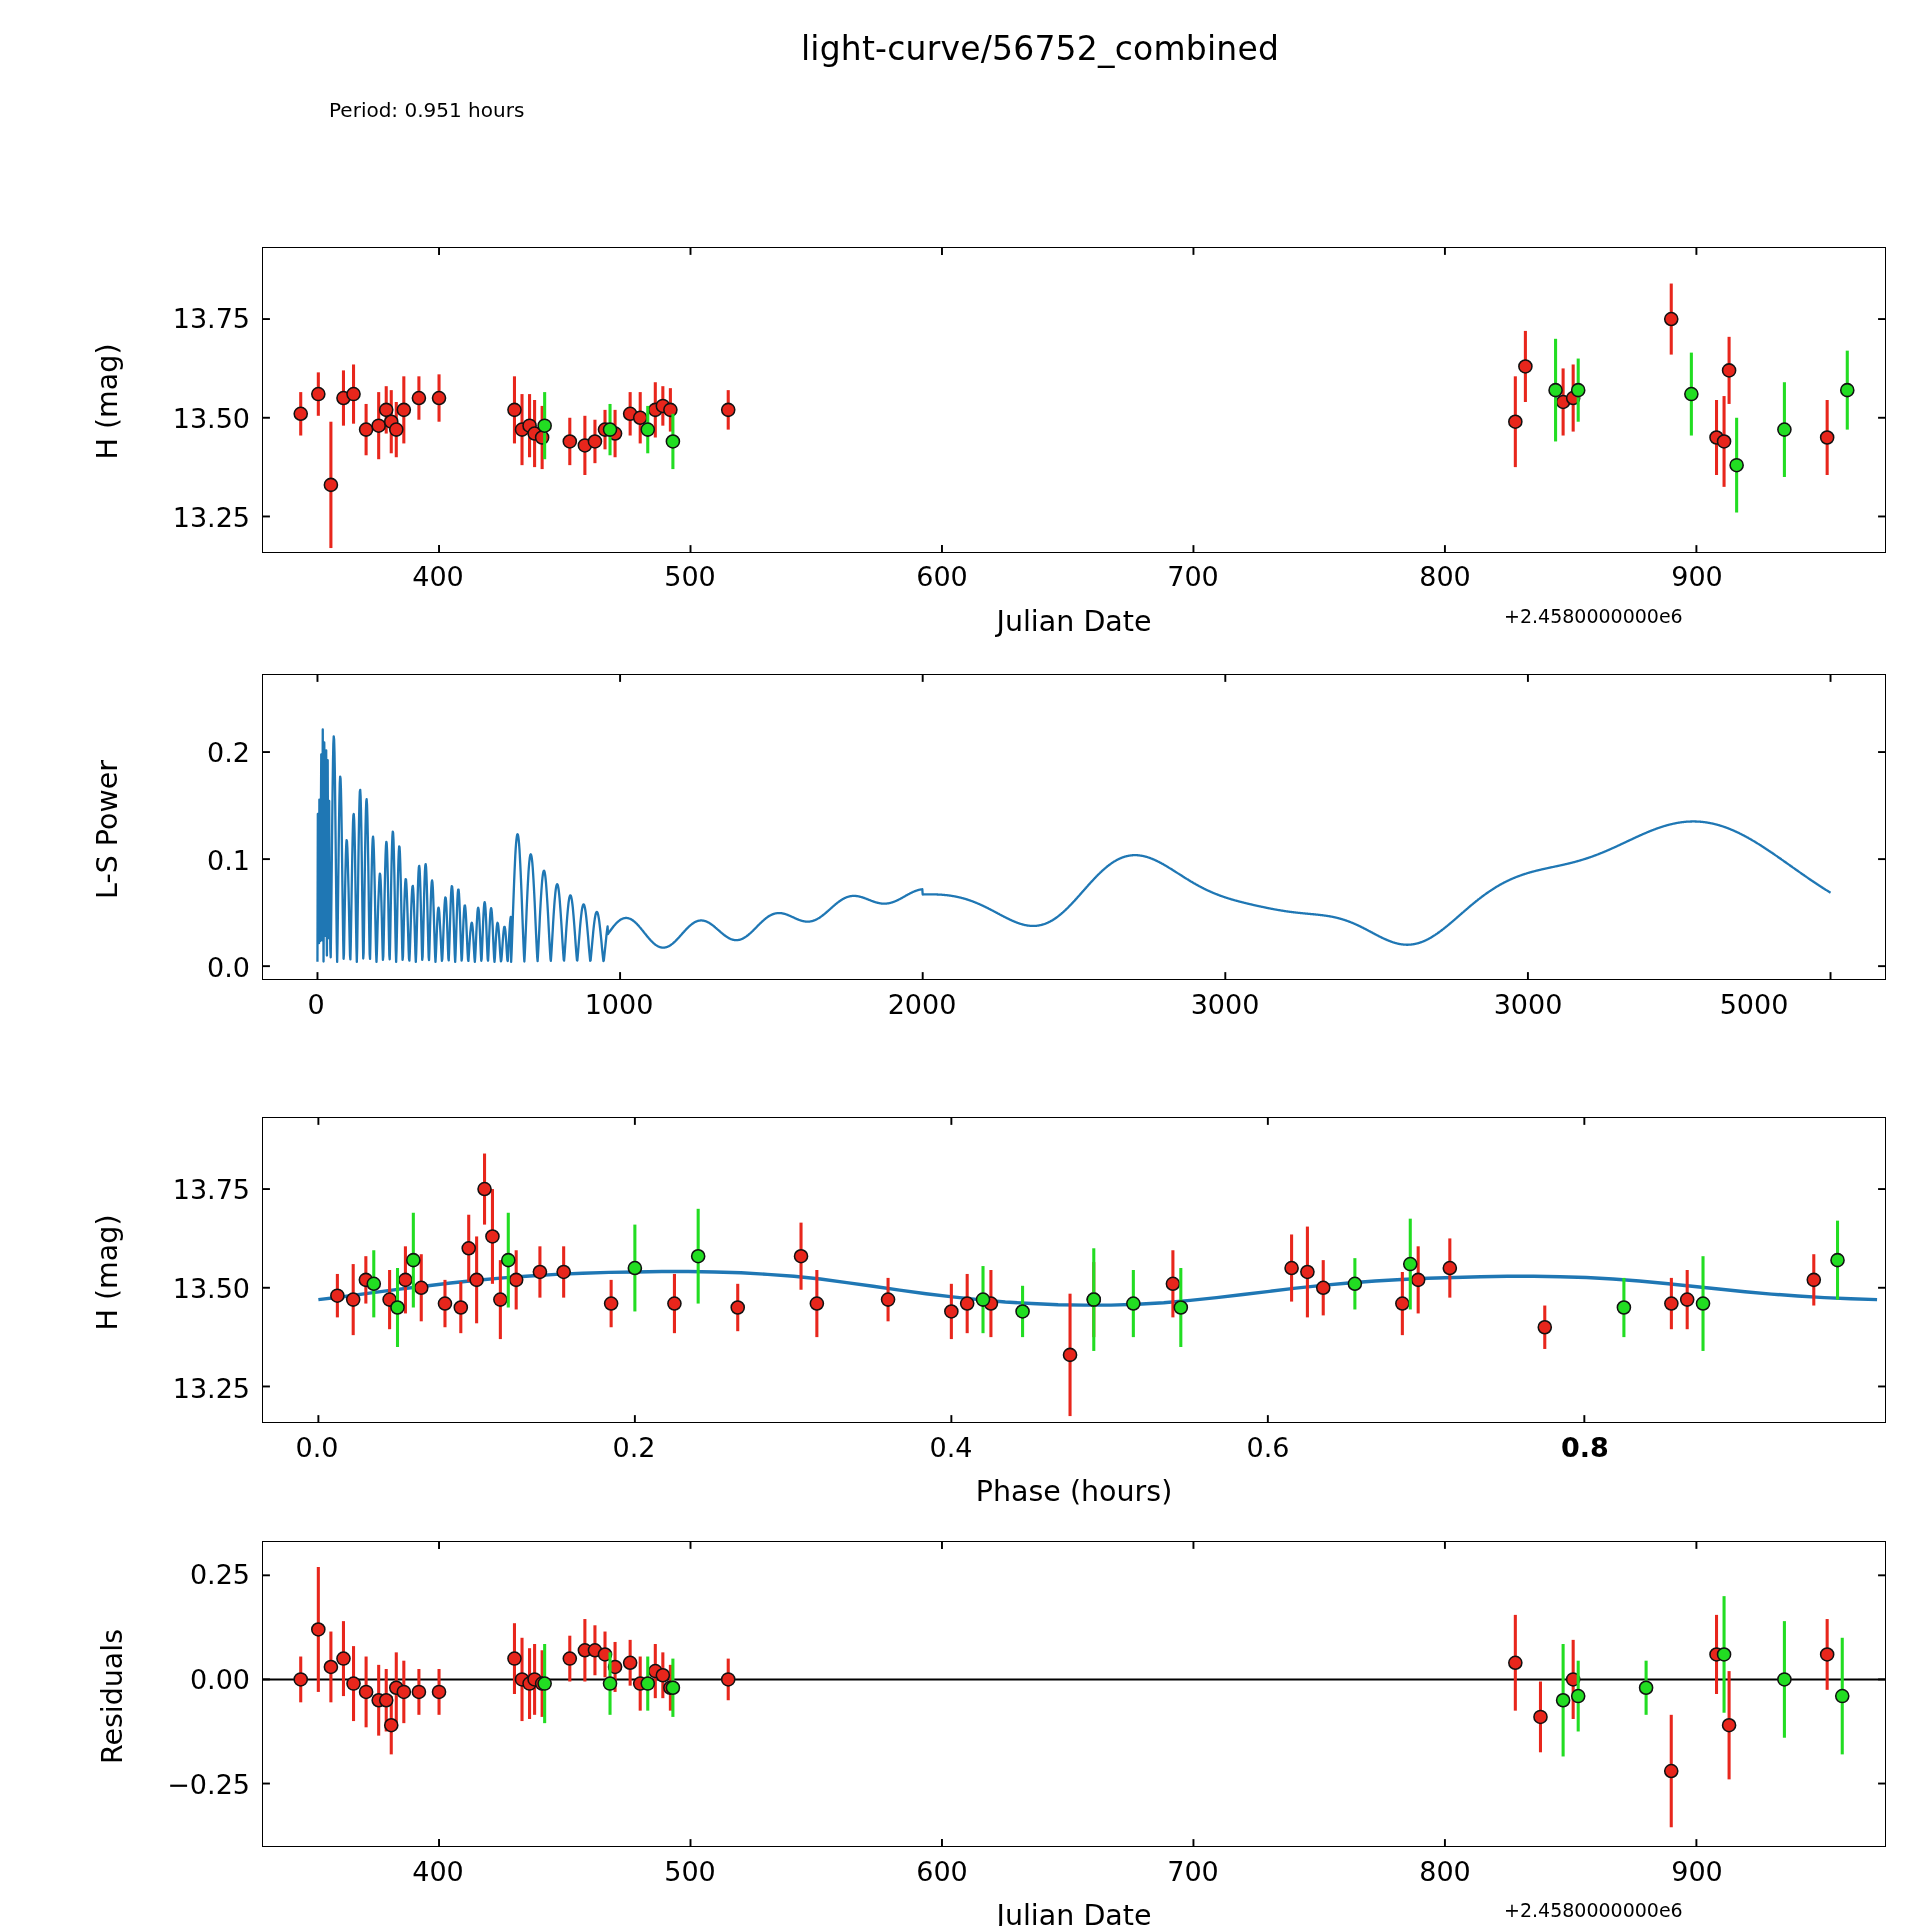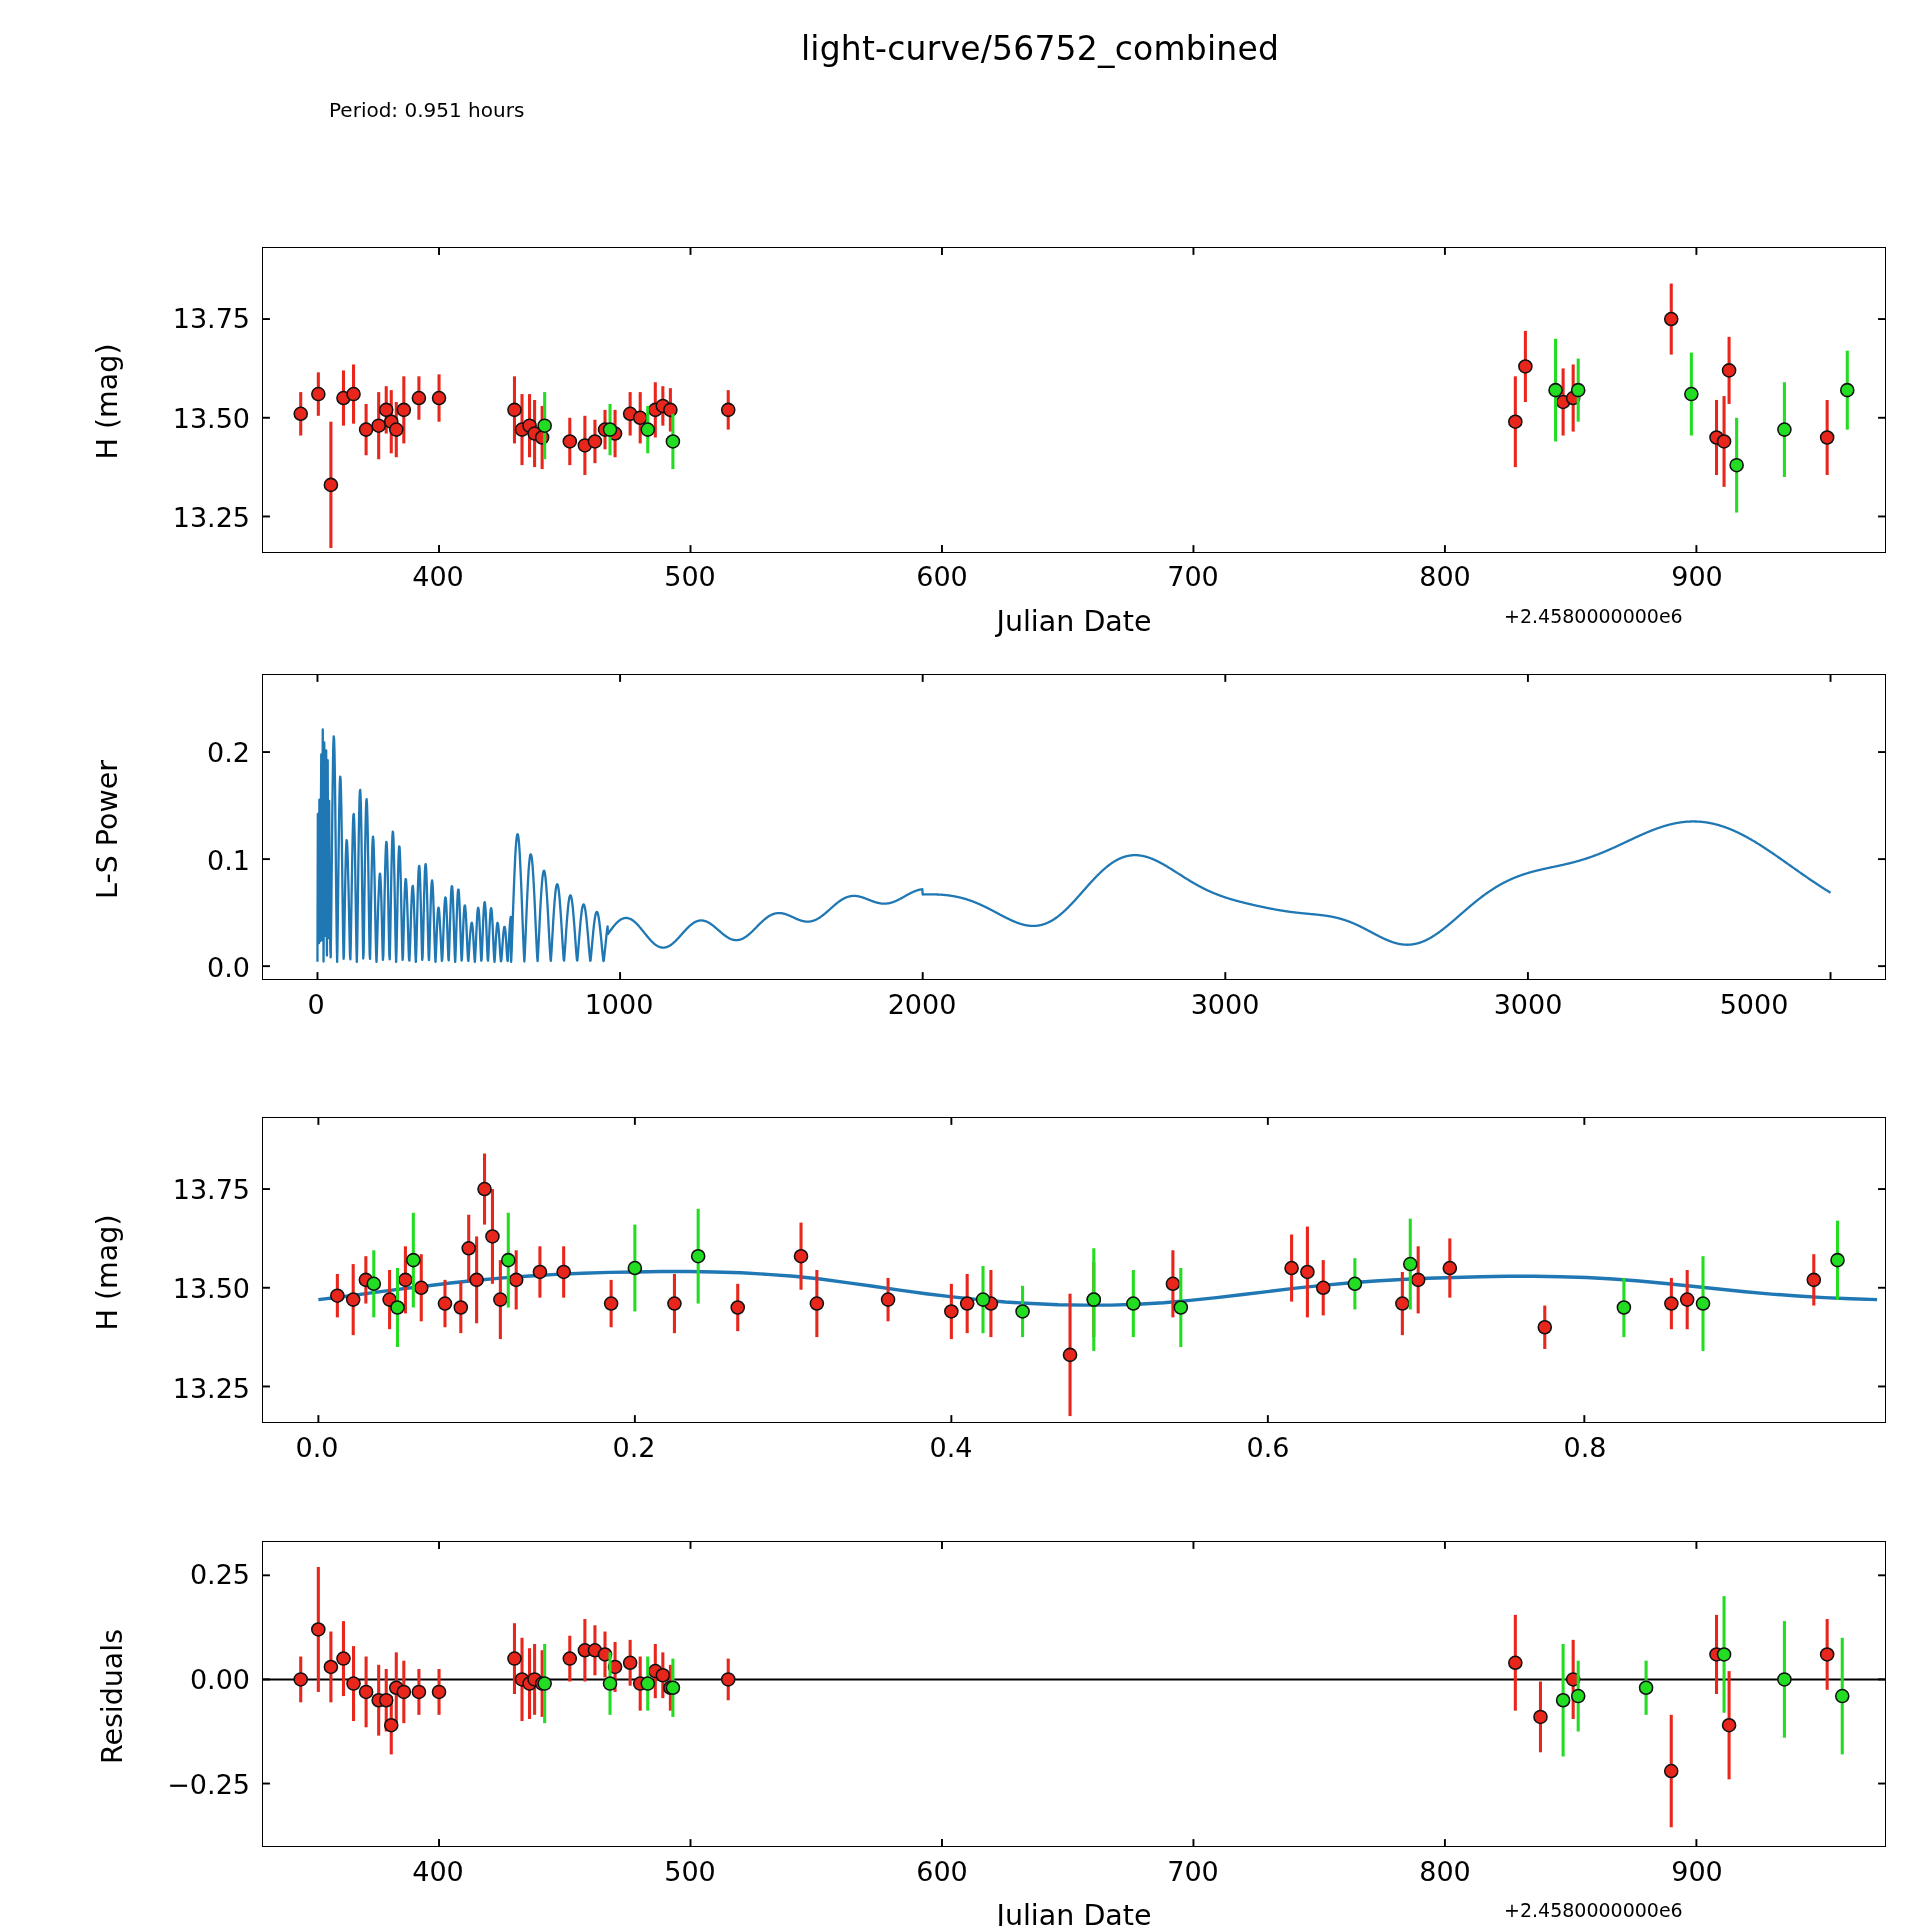--- a/index.html
+++ b/index.html
@@ -392,26 +392,27 @@
           <circle cx="3742.09756097561" cy="485.2597402597394" r="17" fill="#22dd22" stroke="#111" stroke-width="4"></circle>
           <circle cx="4091.6341463414637" cy="371.6883116883113" r="17" fill="#22dd22" stroke="#111" stroke-width="4"></circle>
         </g>
       </svg>
   </div>
   <div class="ticklabels" id="ticks3" style="left: 0px; top: 0px; width: 2080px; height: 2080px;">
       <div class="tick-x" style="left: 317px; top: 1432px;">0.0</div>
       <div class="tick-x" style="left: 634px; top: 1432px;">0.2</div>
       <div class="tick-x" style="left: 951px; top: 1432px;">0.4</div>
       <div class="tick-x" style="left: 1268px; top: 1432px;">0.6</div>
-      <div class="tick-x" style="left: 1585px; top: 1432px;">0.8</div>
+      <div class="tick-x" style="left: 1585px; top: 1432px; font-weight: bold;">0.8</div>
       <div class="tick-y" style="left: 96px; width: 154px; top: 1388px;">13.25</div>
       <div class="tick-y" style="left: 96px; width: 154px; top: 1288px;">13.50</div>
       <div class="tick-y" style="left: 96px; width: 154px; top: 1189px;">13.75</div>
     </div>
   <div class="ylabel" style="left:-7.7px; top:1256px; width:231px; text-align:center; transform:rotate(-90deg);">H (mag)</div>
+  <div class="axis-label" style="left:262px; top:1475px; width:1624px;">Phase (hours)</div>
 
   <div class="panel" id="panel4" style="left:262px; top:1541px; width:1624px; height:306px;">
     <svg class="plot-svg" id="svg4" viewBox="0 0 4215 795" preserveAspectRatio="none">
         <line x1="457.4418604651163" y1="795" x2="457.4418604651163" y2="777" stroke="#000" stroke-width="5"></line>
         <line x1="457.4418604651163" y1="0" x2="457.4418604651163" y2="18" stroke="#000" stroke-width="5"></line>
         <line x1="1110.9302325581396" y1="795" x2="1110.9302325581396" y2="777" stroke="#000" stroke-width="5"></line>
         <line x1="1110.9302325581396" y1="0" x2="1110.9302325581396" y2="18" stroke="#000" stroke-width="5"></line>
         <line x1="1764.418604651163" y1="795" x2="1764.418604651163" y2="777" stroke="#000" stroke-width="5"></line>
         <line x1="1764.418604651163" y1="0" x2="1764.418604651163" y2="18" stroke="#000" stroke-width="5"></line>
         <line x1="2417.906976744186" y1="795" x2="2417.906976744186" y2="777" stroke="#000" stroke-width="5"></line>

